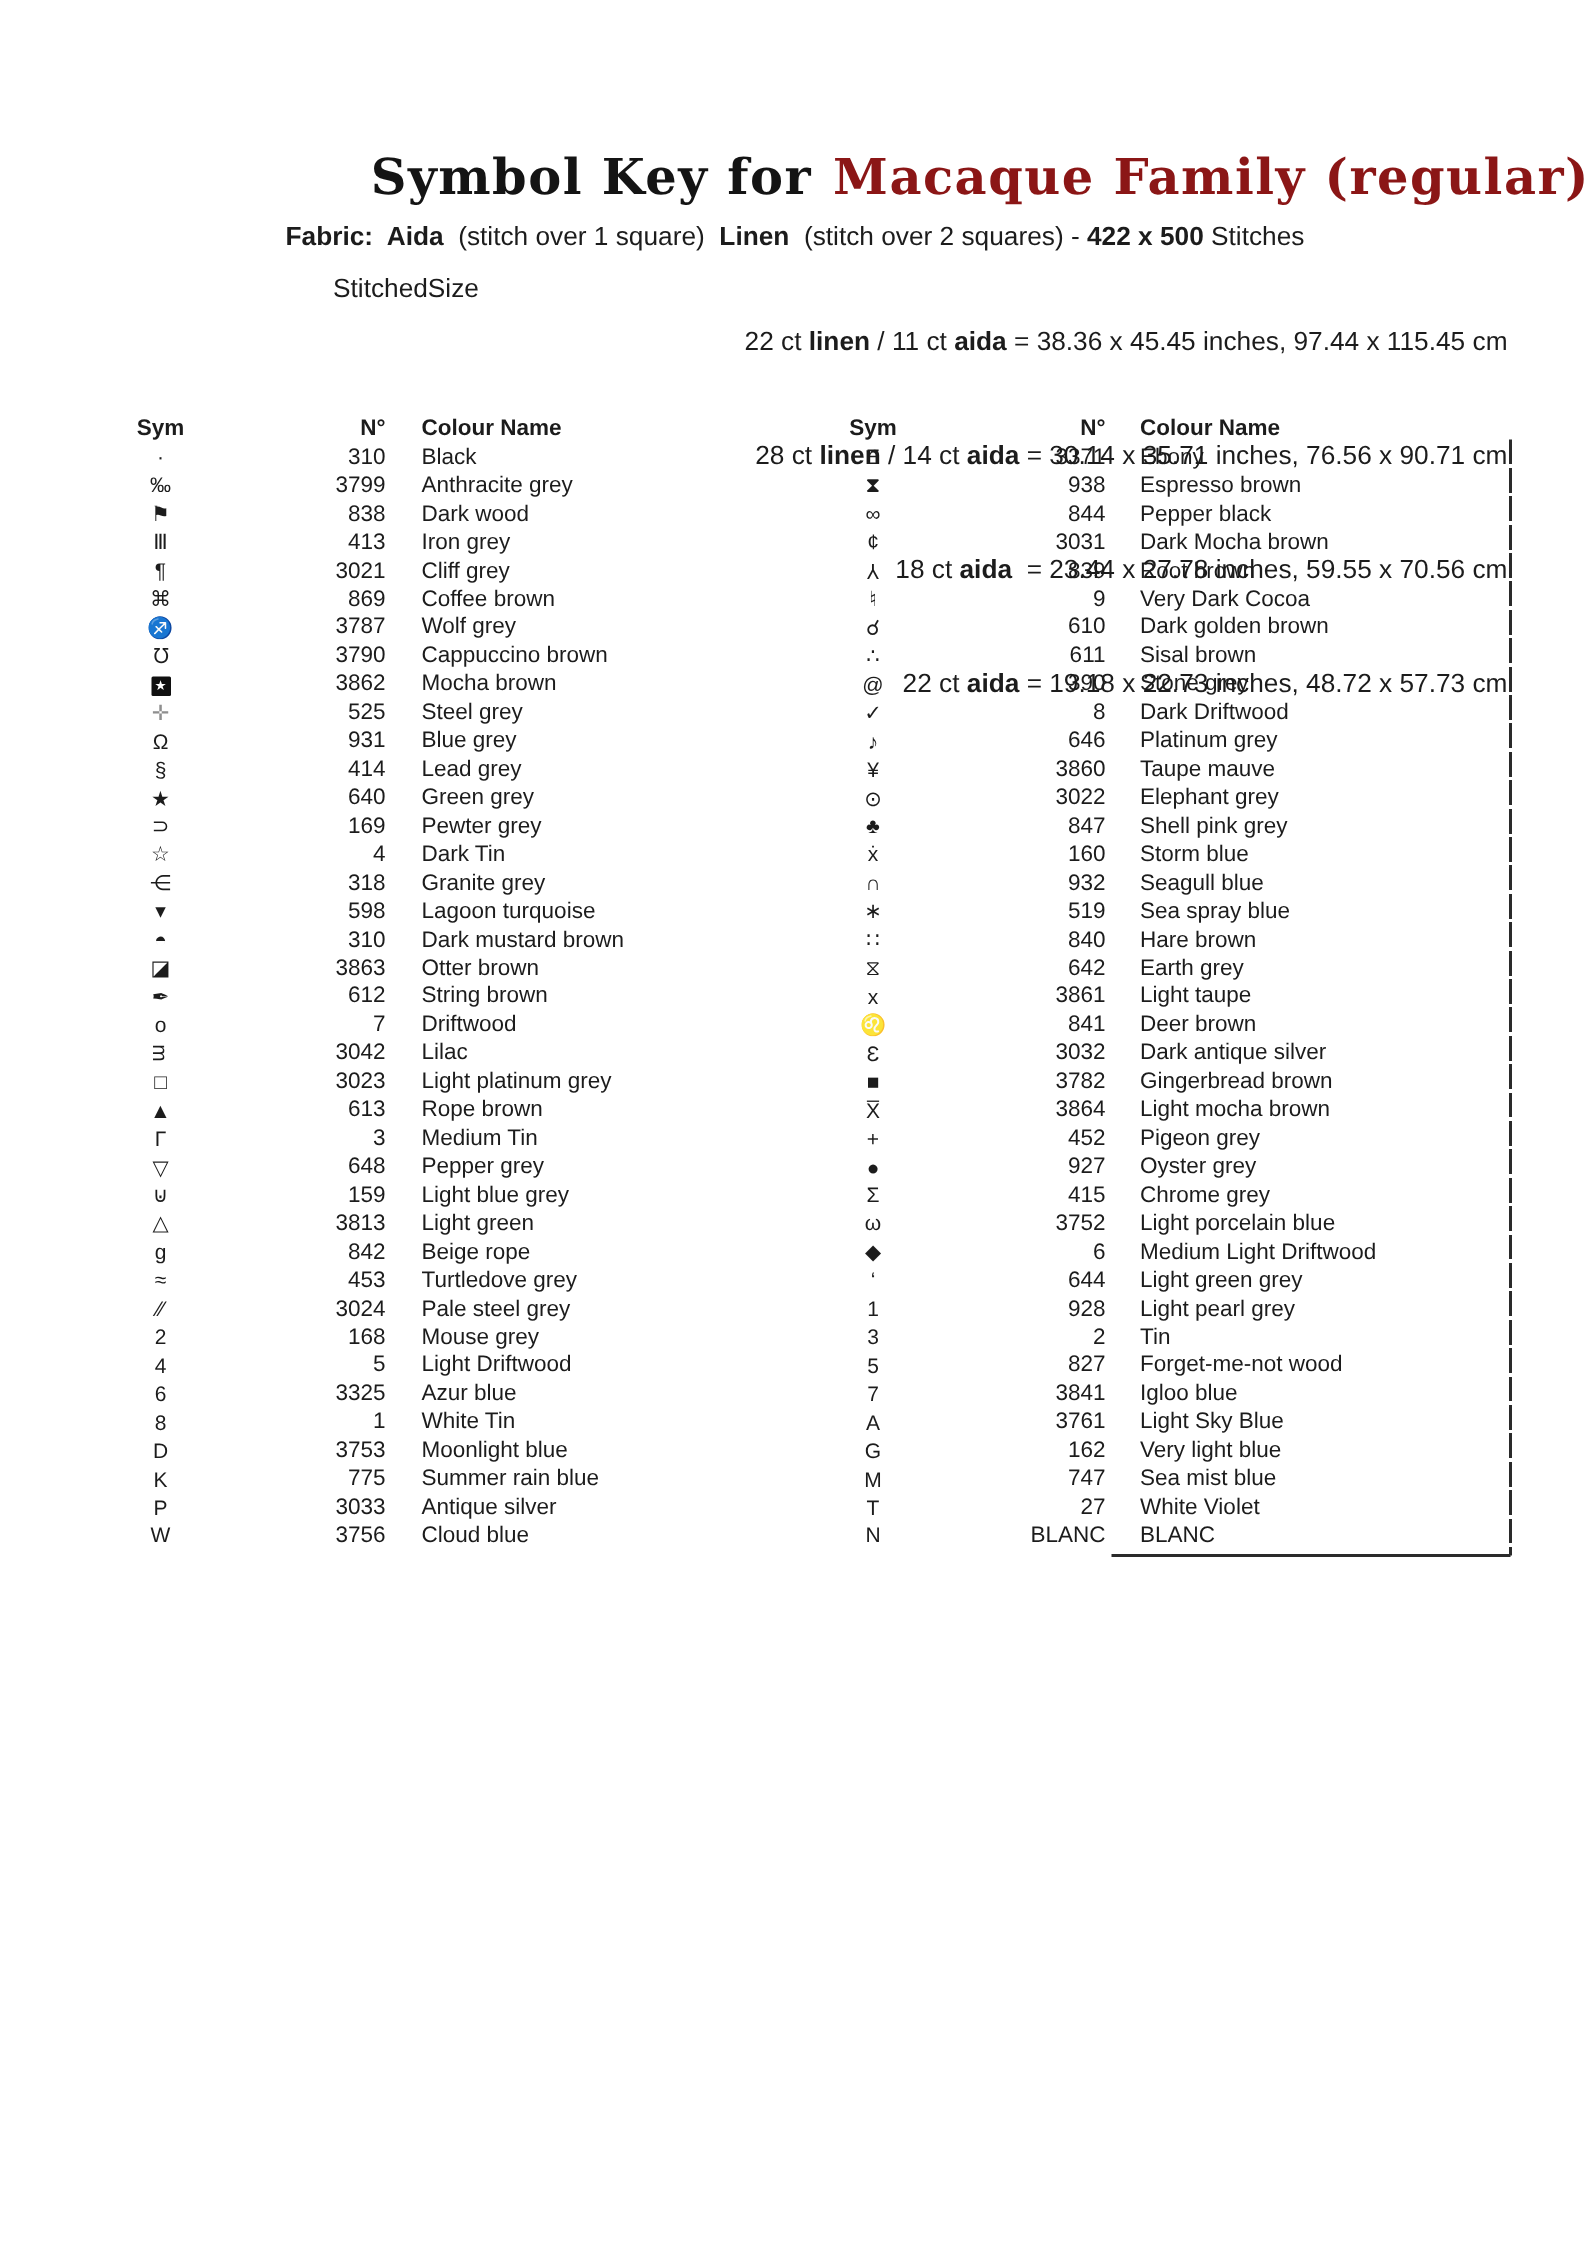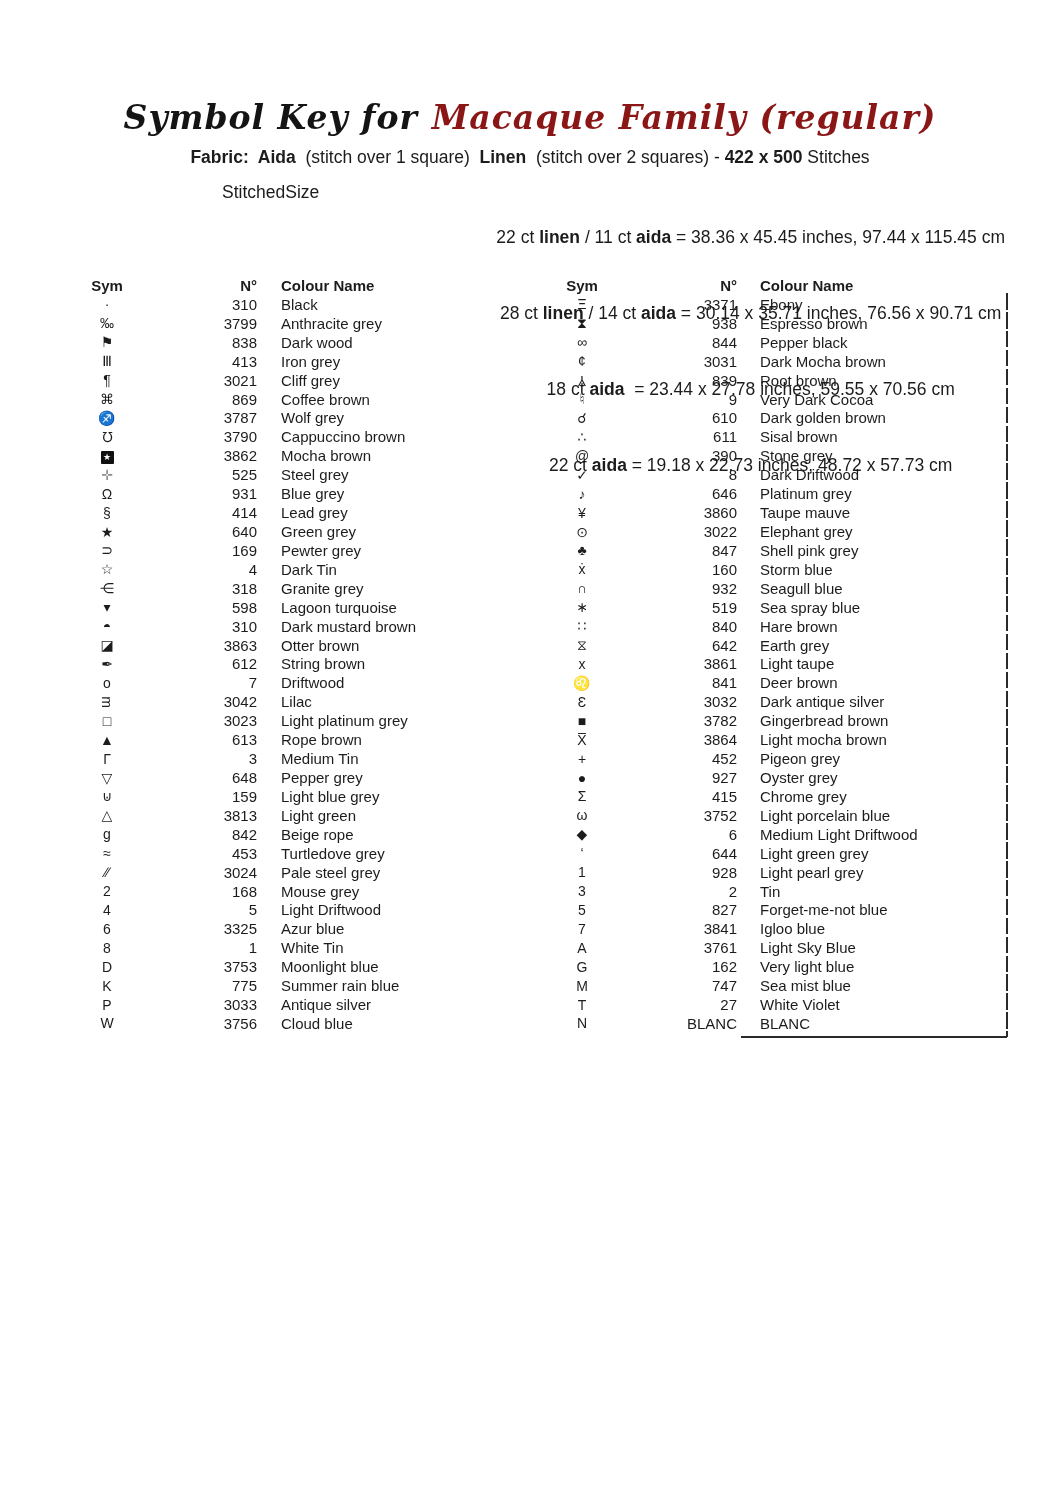--- a/index.html
+++ b/index.html
@@ -1,27 +1,27 @@
 <!DOCTYPE html>
 <html><head>
 <meta charset="utf-8">
 <style>
   html,body{margin:0;padding:0;background:#ffffff;}
   .page{position:relative;width:1060px;height:1500px;background:#fff;overflow:hidden;
         font-family:"Liberation Sans",sans-serif;color:#1c1c1c;}
-  .title{position:absolute;top:98px;left:0;width:100%;text-align:center;margin:0;
-         font-family:"DejaVu Serif",serif;font-style:italic;font-weight:bold;font-size:33px;
+  .title{position:absolute;top:98px;left:0;width:100%;text-align:right;margin:0;
+         font-family:"DejaVu Serif",serif;font-weight:bold;font-size:33px;
          letter-spacing:1px;white-space:pre;}
   .t-prefix{color:#141414;margin-right:14px;}
   .t-name{}
   .fabric{position:absolute;top:147px;left:0;width:100%;text-align:center;
           font-size:17.5px;white-space:pre;}
   .fabric .seg-b{font-weight:bold;}
   .stitched-label{position:absolute;top:182px;left:222px;font-size:17.5px;font-weight:normal;}
-  .size-lines{position:absolute;top:174px;right:55px;text-align:center;font-size:17.5px;
+  .size-lines{position:absolute;top:164px;right:55px;text-align:right;font-size:17.5px;
               line-height:25.4px;white-space:pre;}
   .size-line .seg-b{font-weight:bold;}
   .col{position:absolute;top:276px;}
   .col-0{left:85px;}
   .col-1{left:560px;}
   .hrow,.row{display:flex;align-items:center;height:18.93px;white-space:nowrap;}
   .hrow{height:19px;font-weight:bold;}
   .c-sym{width:44px;text-align:center;font-size:14px;flex:0 0 auto;}
   .c-num{width:128px;text-align:right;font-size:15px;flex:0 0 auto;}
   .col-1 .c-num{width:133px;}
@@ -419,21 +419,21 @@
         <div class="c-name">Light pearl grey</div>
       </div>
       <div class="row">
         <div class="c-sym"><div class="glyph">3</div></div>
         <div class="c-num">2</div>
         <div class="c-name">Tin</div>
       </div>
       <div class="row">
         <div class="c-sym"><div class="glyph">5</div></div>
         <div class="c-num">827</div>
-        <div class="c-name">Forget-me-not blue</div>
+        <div class="c-name">Forget-me-not wood</div>
       </div>
       <div class="row">
         <div class="c-sym"><div class="glyph">7</div></div>
         <div class="c-num">3841</div>
         <div class="c-name">Igloo blue</div>
       </div>
       <div class="row">
         <div class="c-sym"><div class="glyph">A</div></div>
         <div class="c-num">3761</div>
         <div class="c-name">Light Sky Blue</div>

